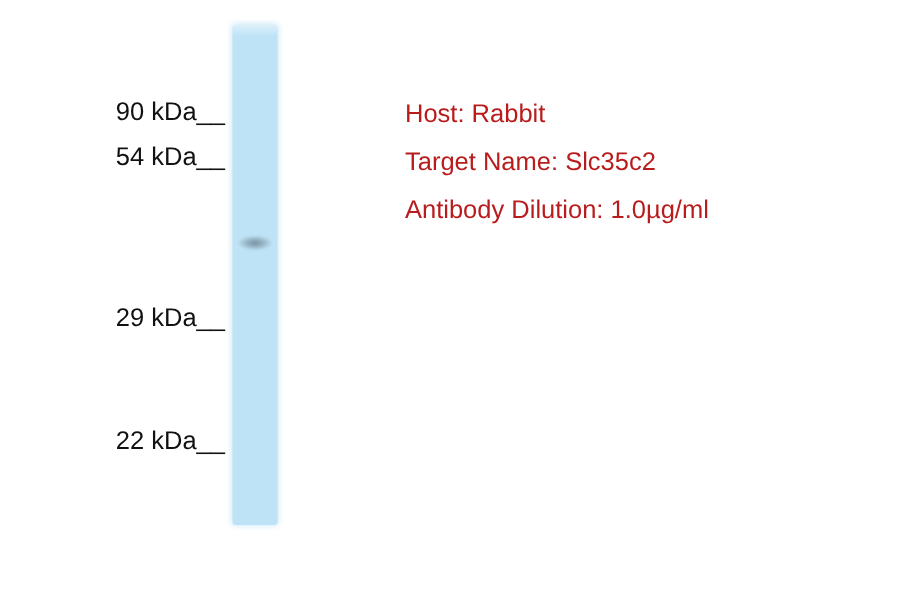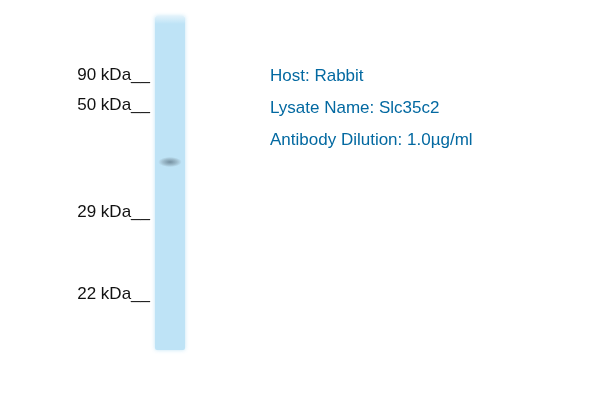--- a/index.html
+++ b/index.html
@@ -58,42 +58,42 @@
   .marker.m1 { top: 95px; }
   .marker.m2 { top: 159px; }
   .marker.m3 { top: 202px; }
   .marker.m4 { top: 284px; }
   .info {
     position: absolute;
     left: 270px;
     top: 66px;
     font-size: 17px;
     line-height: 20px;
-    color: #0369a1;
+    color: #b91c1c;
   }
   .info .line {
     margin: 0 0 12px 0;
     white-space: nowrap;
   }
 </style>
 </head>
 <body>
 
 <div class="figure">
 
   <div class="lane">
     <div class="lane-fade-top"></div>
   </div>
 
   <div class="band"></div>
 
   <div class="marker m0">90 kDa__</div>
-  <div class="marker m1">50 kDa__</div>
+  <div class="marker m1">54 kDa__</div>
   <div class="marker m3">29 kDa__</div>
   <div class="marker m4">22 kDa__</div>
 
   <div class="info">
     <div class="line">Host: Rabbit</div>
-    <div class="line">Lysate Name: Slc35c2</div>
+    <div class="line">Target Name: Slc35c2</div>
     <div class="line">Antibody Dilution: 1.0µg/ml</div>
   </div>
 
 </div>
 
 </body></html>

